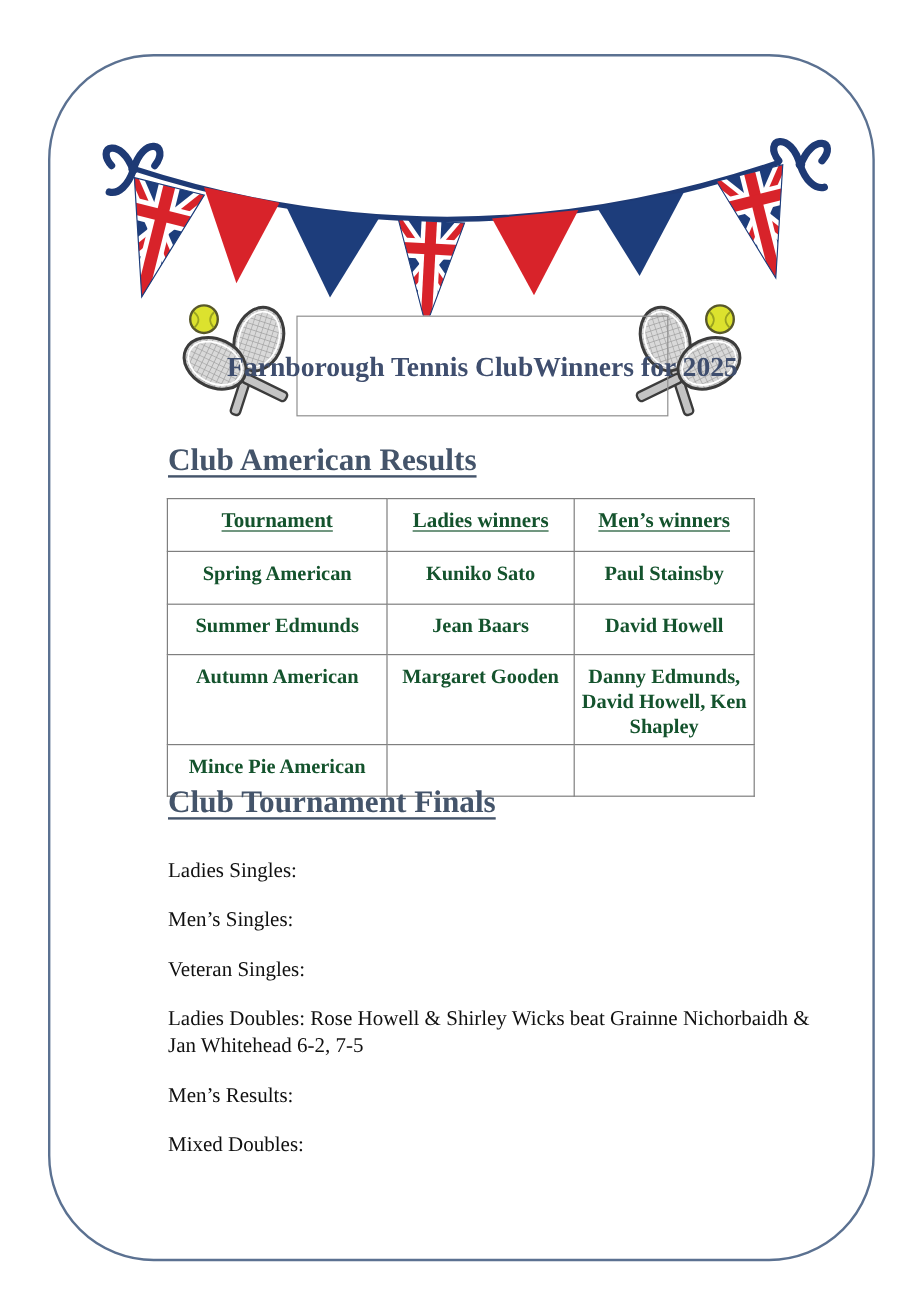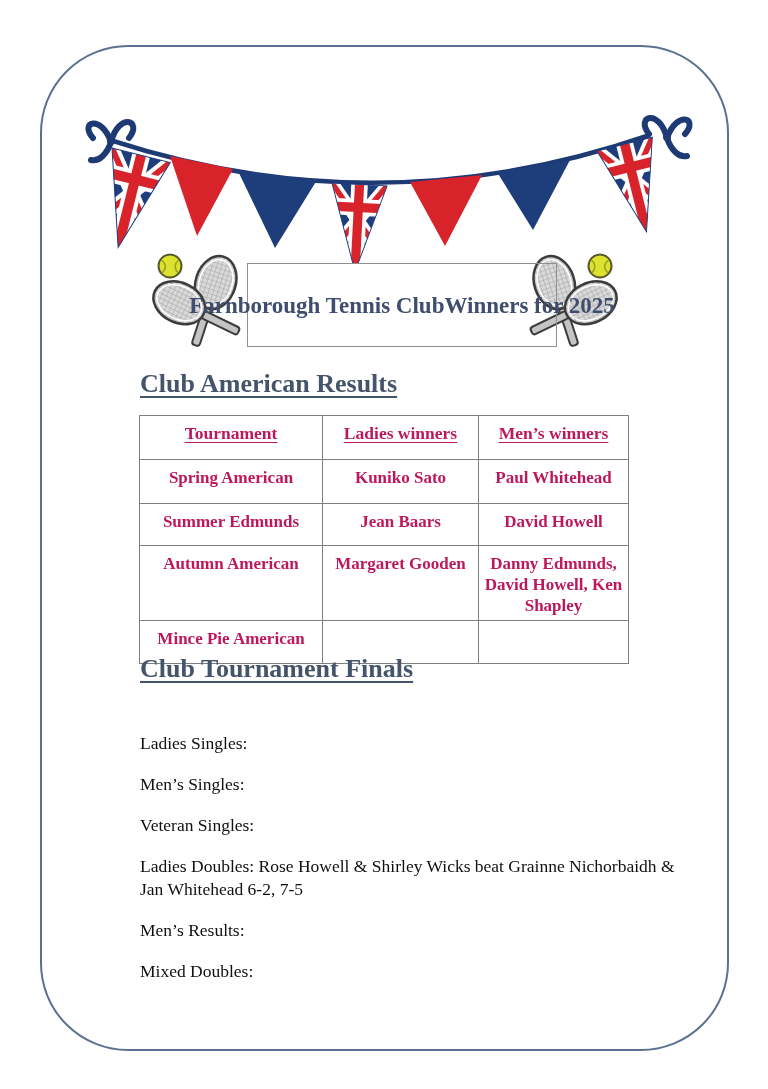--- a/index.html
+++ b/index.html
@@ -27,29 +27,29 @@
     text-decoration:underline;text-decoration-thickness:2px;text-underline-offset:4px;
     margin:0;white-space:nowrap;
   }
   #heading-american{top:369px;}
   #heading-finals{top:654px;}
   table.results{
     position:absolute;left:139px;top:415px;width:489px;
     border-collapse:collapse;table-layout:fixed;
   }
   table.results td,table.results th{
-    border:1.5px solid #7f7f7f;color:#be185d;font-weight:bold;font-size:17px;
+    border:1.5px solid #7f7f7f;color:#14532d;font-weight:bold;font-size:17px;
     text-align:center;vertical-align:top;padding:7px 4px 4px 4px;line-height:21px;
     font-family:"Liberation Serif", serif;box-sizing:border-box;
   }
   table.results th{text-decoration:underline;text-underline-offset:3px;font-size:17.5px;}
   .col-t{width:183px;}.col-l{width:156px;}.col-m{width:150px;}
   tr.r-head{height:44px;}tr.r1{height:44px;}tr.r2{height:42px;}tr.r3{height:55px;}tr.r4{height:43px;}
   td.small-cell{font-size:13.5px;line-height:17px;padding-top:8px;}
-  .finals-lines{position:absolute;left:140px;top:732px;width:556px;}
+  .finals-lines{position:absolute;left:140px;top:714px;width:556px;}
   .finals-lines p{
     margin:0 0 18px 0;font-size:17.5px;line-height:23px;color:#101010;
   }
 </style>
 </head>
 <body>
 
 <div class="page-frame"></div>
 
 <div>
@@ -132,21 +132,21 @@
 <table class="results">
   <tbody>
       <tr class="r-head">
     <th class="col-t">Tournament</th>
     <th class="col-l">Ladies winners</th>
     <th class="col-m">Men’s winners</th>
   </tr>
   <tr class="r1">
     <td>Spring American</td>
     <td>Kuniko Sato</td>
-    <td>Paul Whitehead</td>
+    <td>Paul Stainsby</td>
   </tr>
   <tr class="r2">
     <td>Summer Edmunds</td>
     <td>Jean Baars</td>
     <td>David Howell</td>
   </tr>
   <tr class="r3">
     <td>Autumn American</td>
     <td>Margaret Gooden</td>
     <td class="small-cell">Danny Edmunds, David Howell, Ken Shapley</td>

